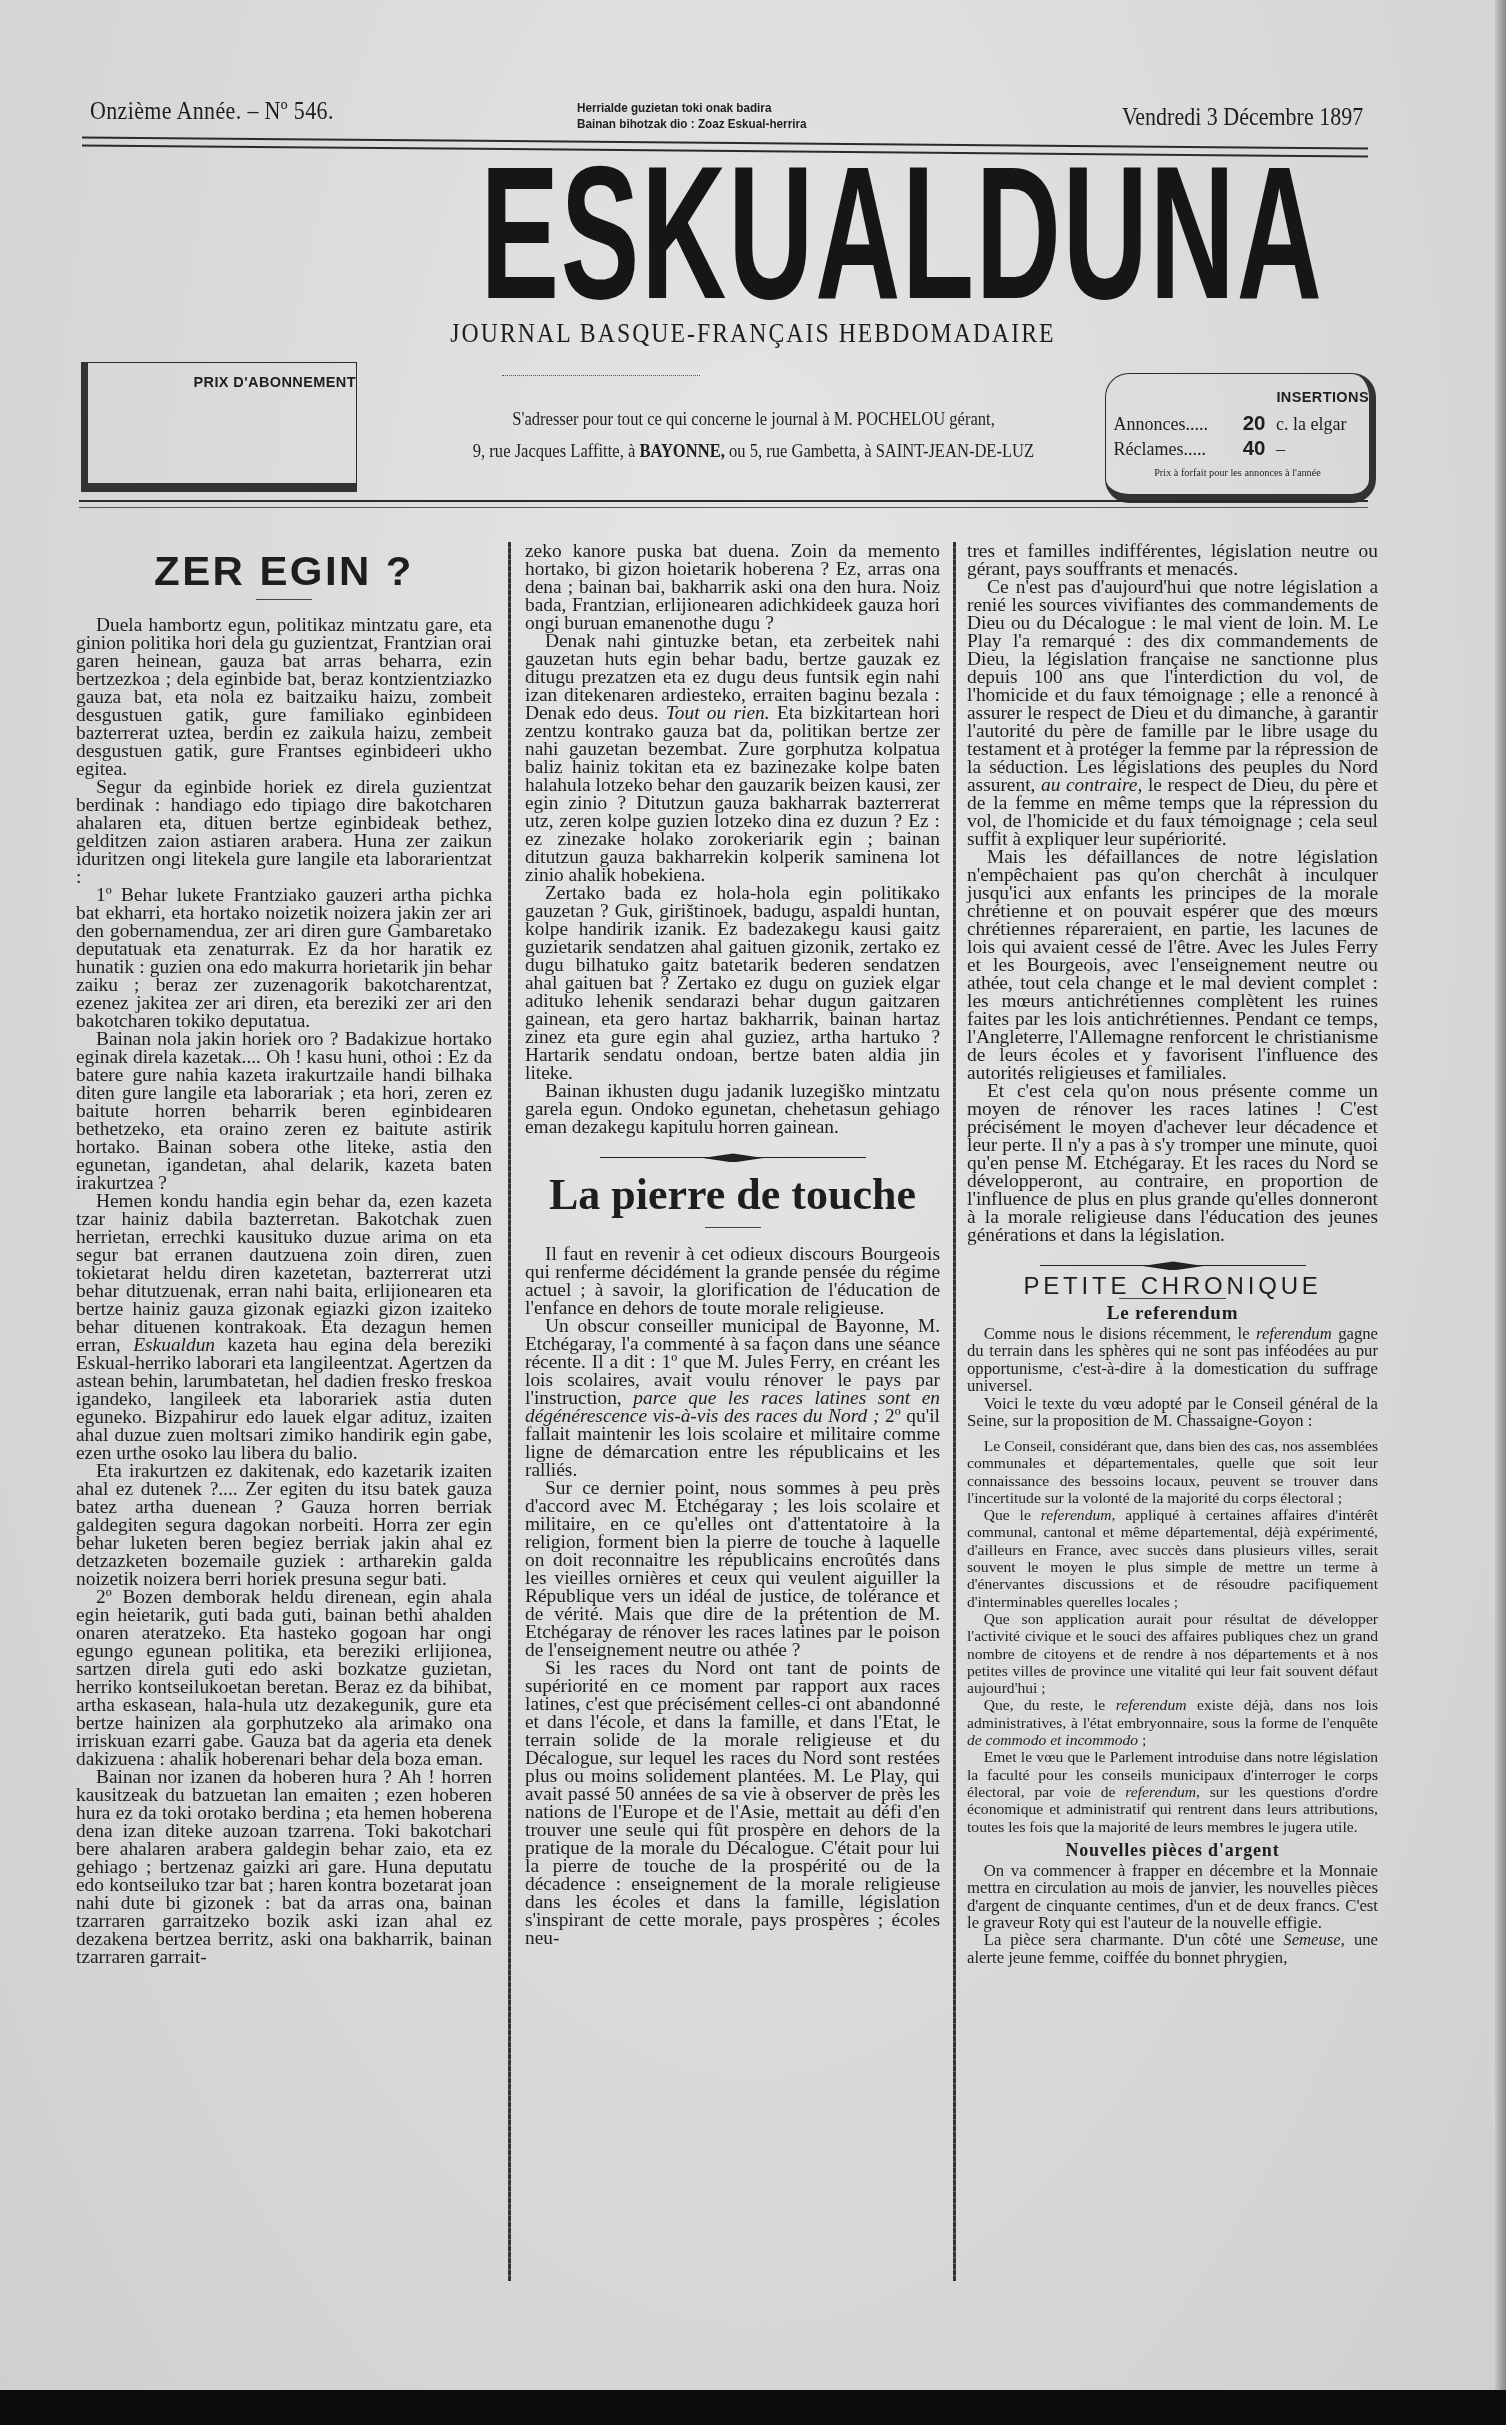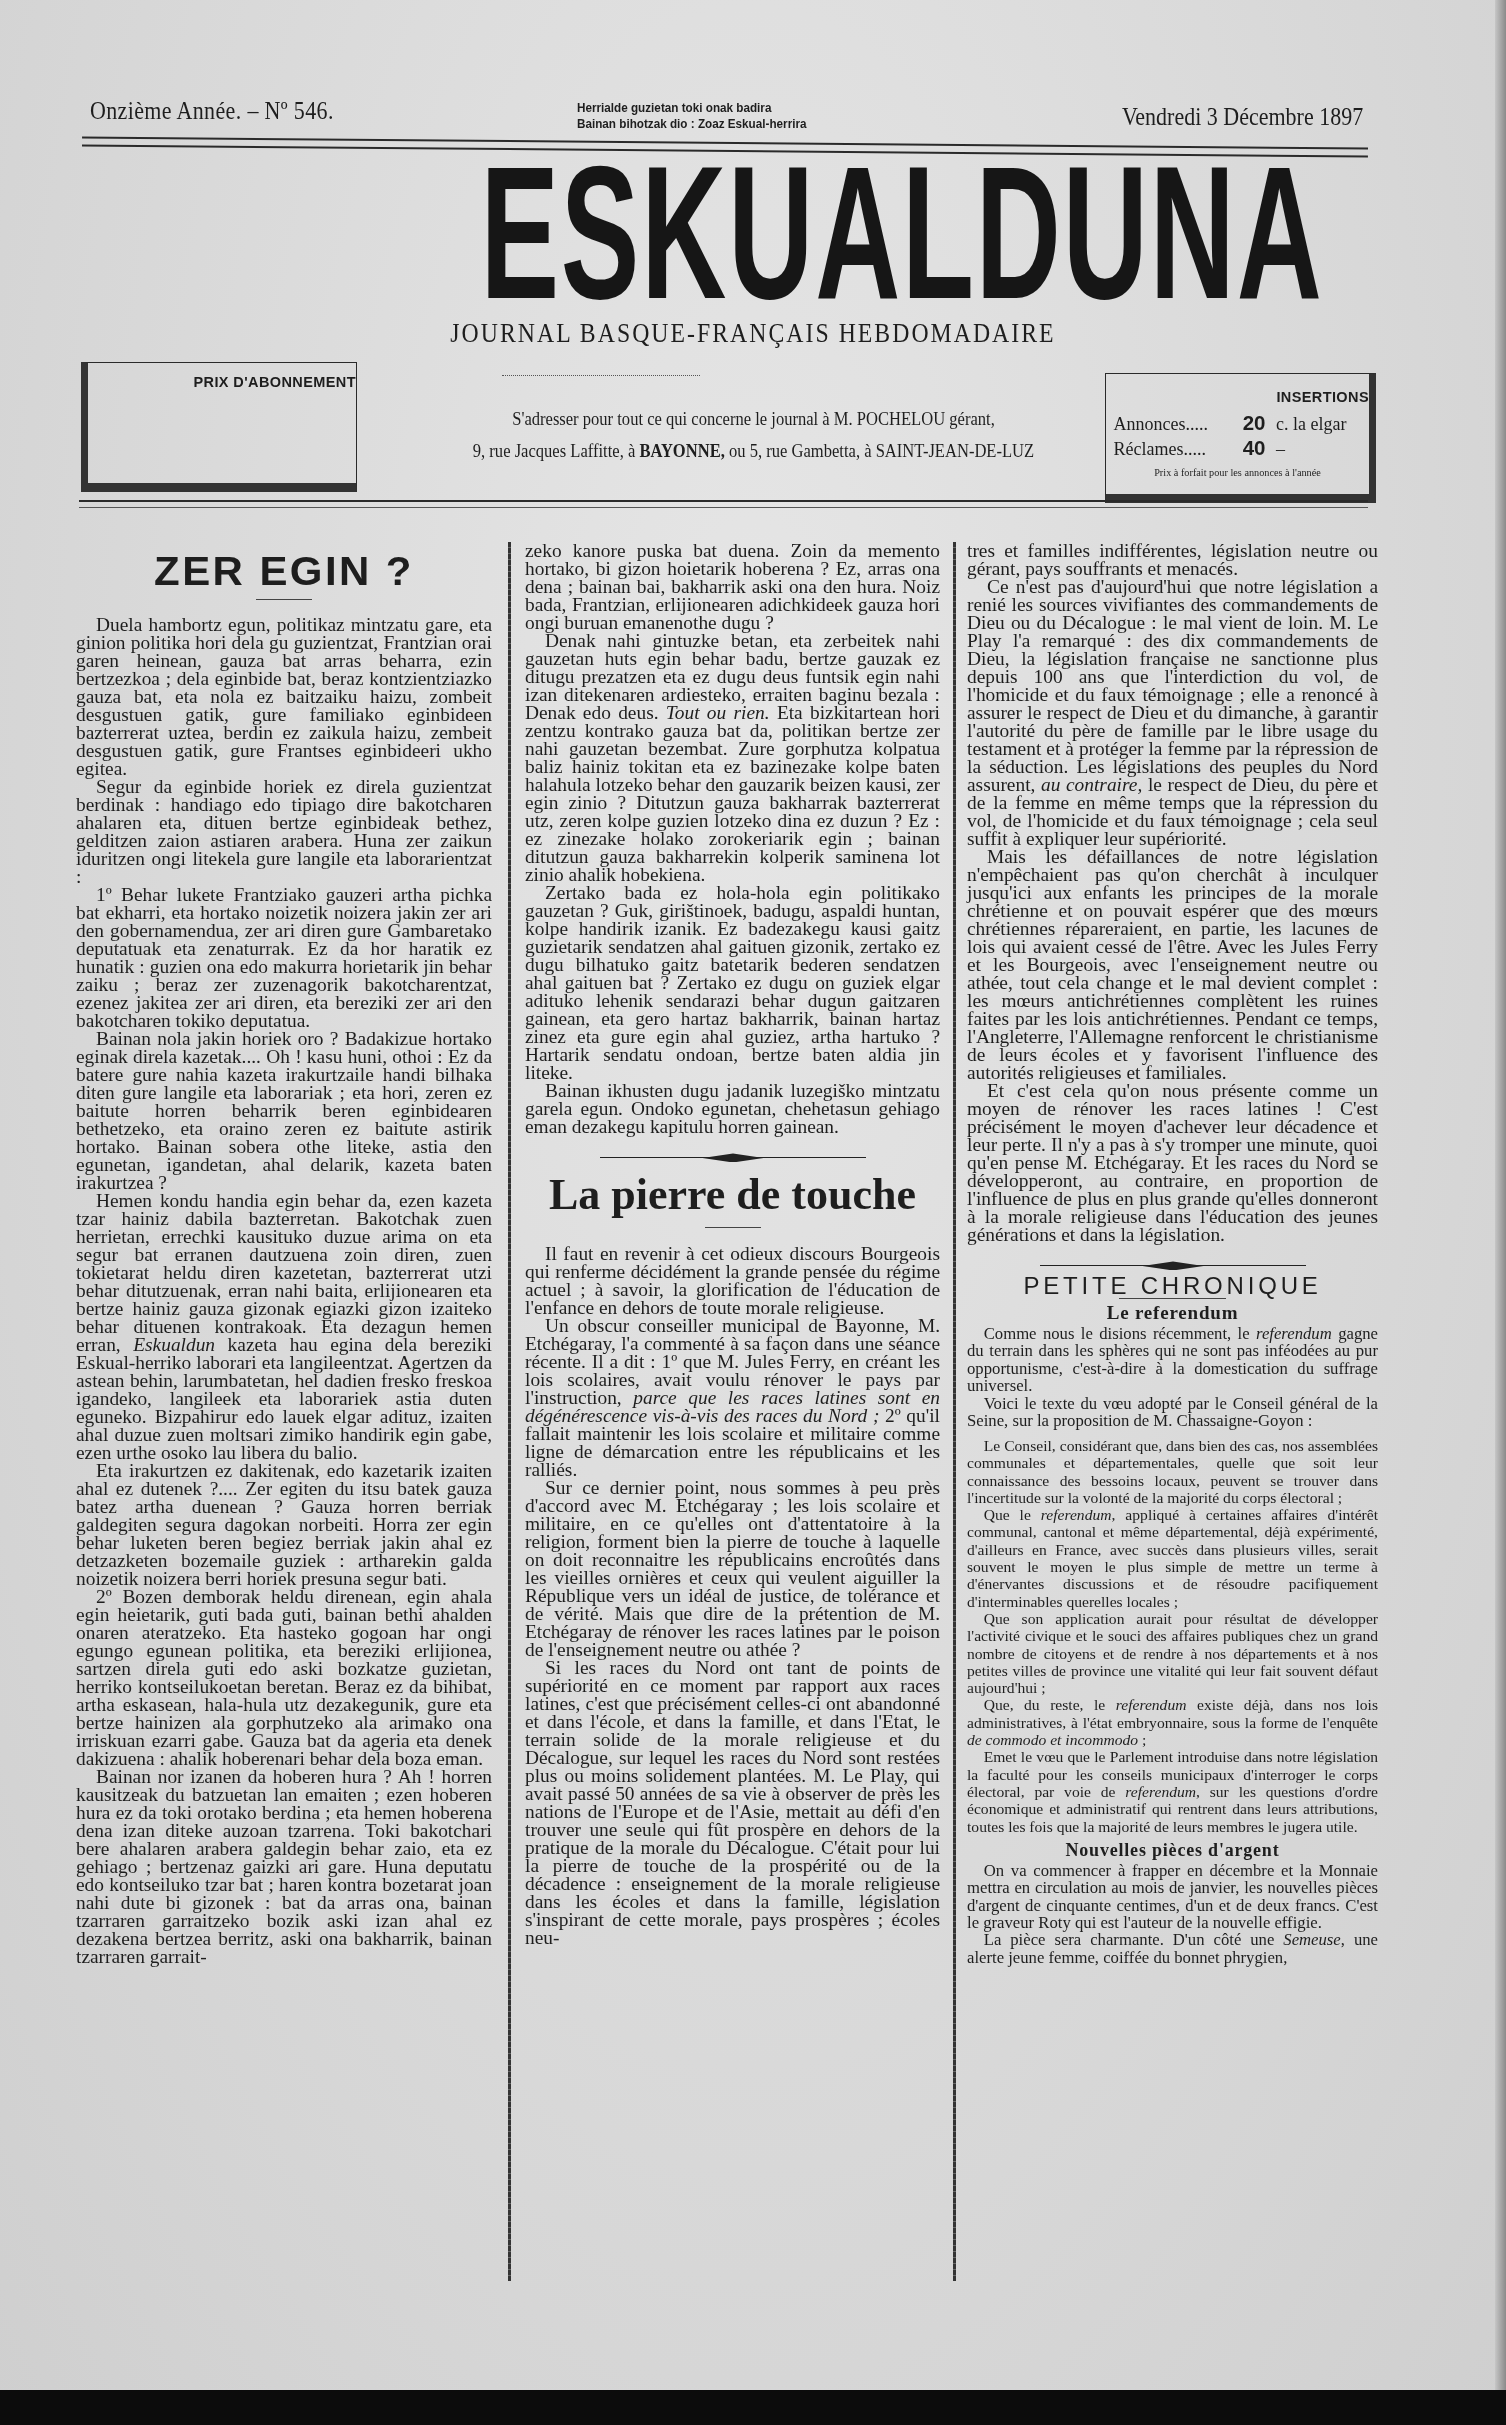--- a/index.html
+++ b/index.html
@@ -39,21 +39,21 @@
   .wavy { position: absolute; left: 502px; top: 375px; width: 198px; height: 3px; border-top: 1.5px dotted #555; }
 
   
   .box { position: absolute; border: 1.5px solid #2a2a2a; background: transparent; }
   .box .box-title { font-family: "Liberation Sans", sans-serif; font-weight: bold; font-size: 14.5px; text-align: right; letter-spacing: 0.4px; }
   .box .row { font-size: 18px; line-height: 23px; white-space: nowrap; }
   .box .row .num { font-family: "Liberation Sans", sans-serif; font-weight: bold; font-size: 20.5px; }
   .box-left { left: 81px; top: 362px; width: 268px; height: 120px; border-left: 7.6px solid #333; border-bottom: 9px solid #333; }
   .box-left .box-title { margin-top: 10.7px; }
   .box-left .rows { margin: 7.6px 0 0 15px; }
-  .box-right { left: 1105px; top: 373px; width: 263px; height: 120px; border-right: 7.6px solid #333; border-bottom: 9px solid #333; }
+  .box-right { left: 1105px; top: 373px; width: 263px; height: 120px; border-right: 7.6px solid #333; border-bottom: 9px solid #333; border-radius: 24px; }
   .box-right .box-title { margin-top: 15px; }
   .box-right .rows { margin: 6px 0 0 7.6px; }
   .box-right .note { font-size: 11.4px; text-align: center; margin-top: 4.6px; transform: scaleX(0.9); }
   .box .label { display: inline-block; width: 123px; }
   .box .val { display: inline-block; width: 35px; text-align: center; }
 
   .address { position: absolute; left: 335px; width: 837px; top: 403px; text-align: center; font-size: 18px; line-height: 32px; }
   .address .line { transform: scaleX(0.92); white-space: nowrap; }
   .address b { font-weight: bold; }
 

